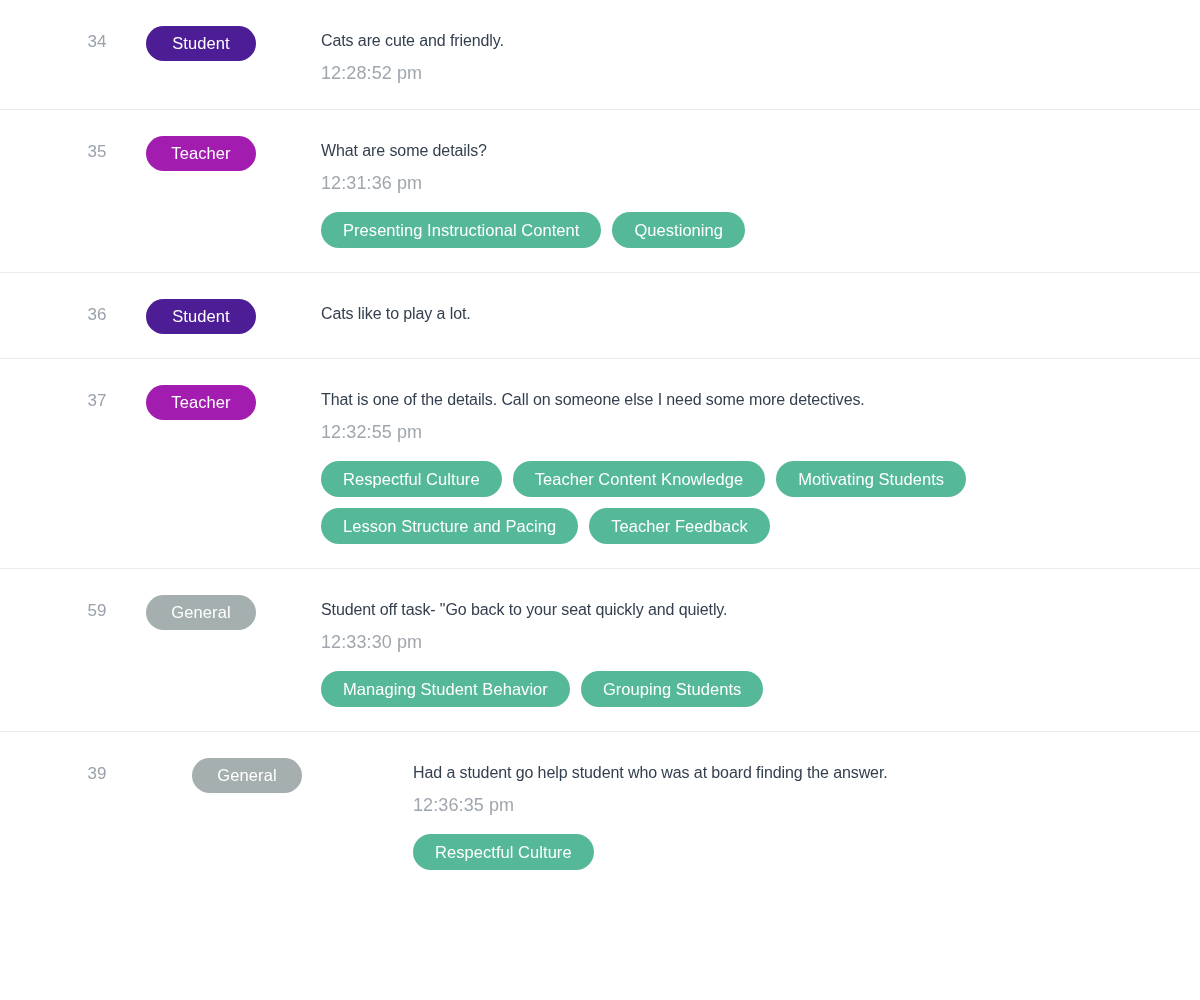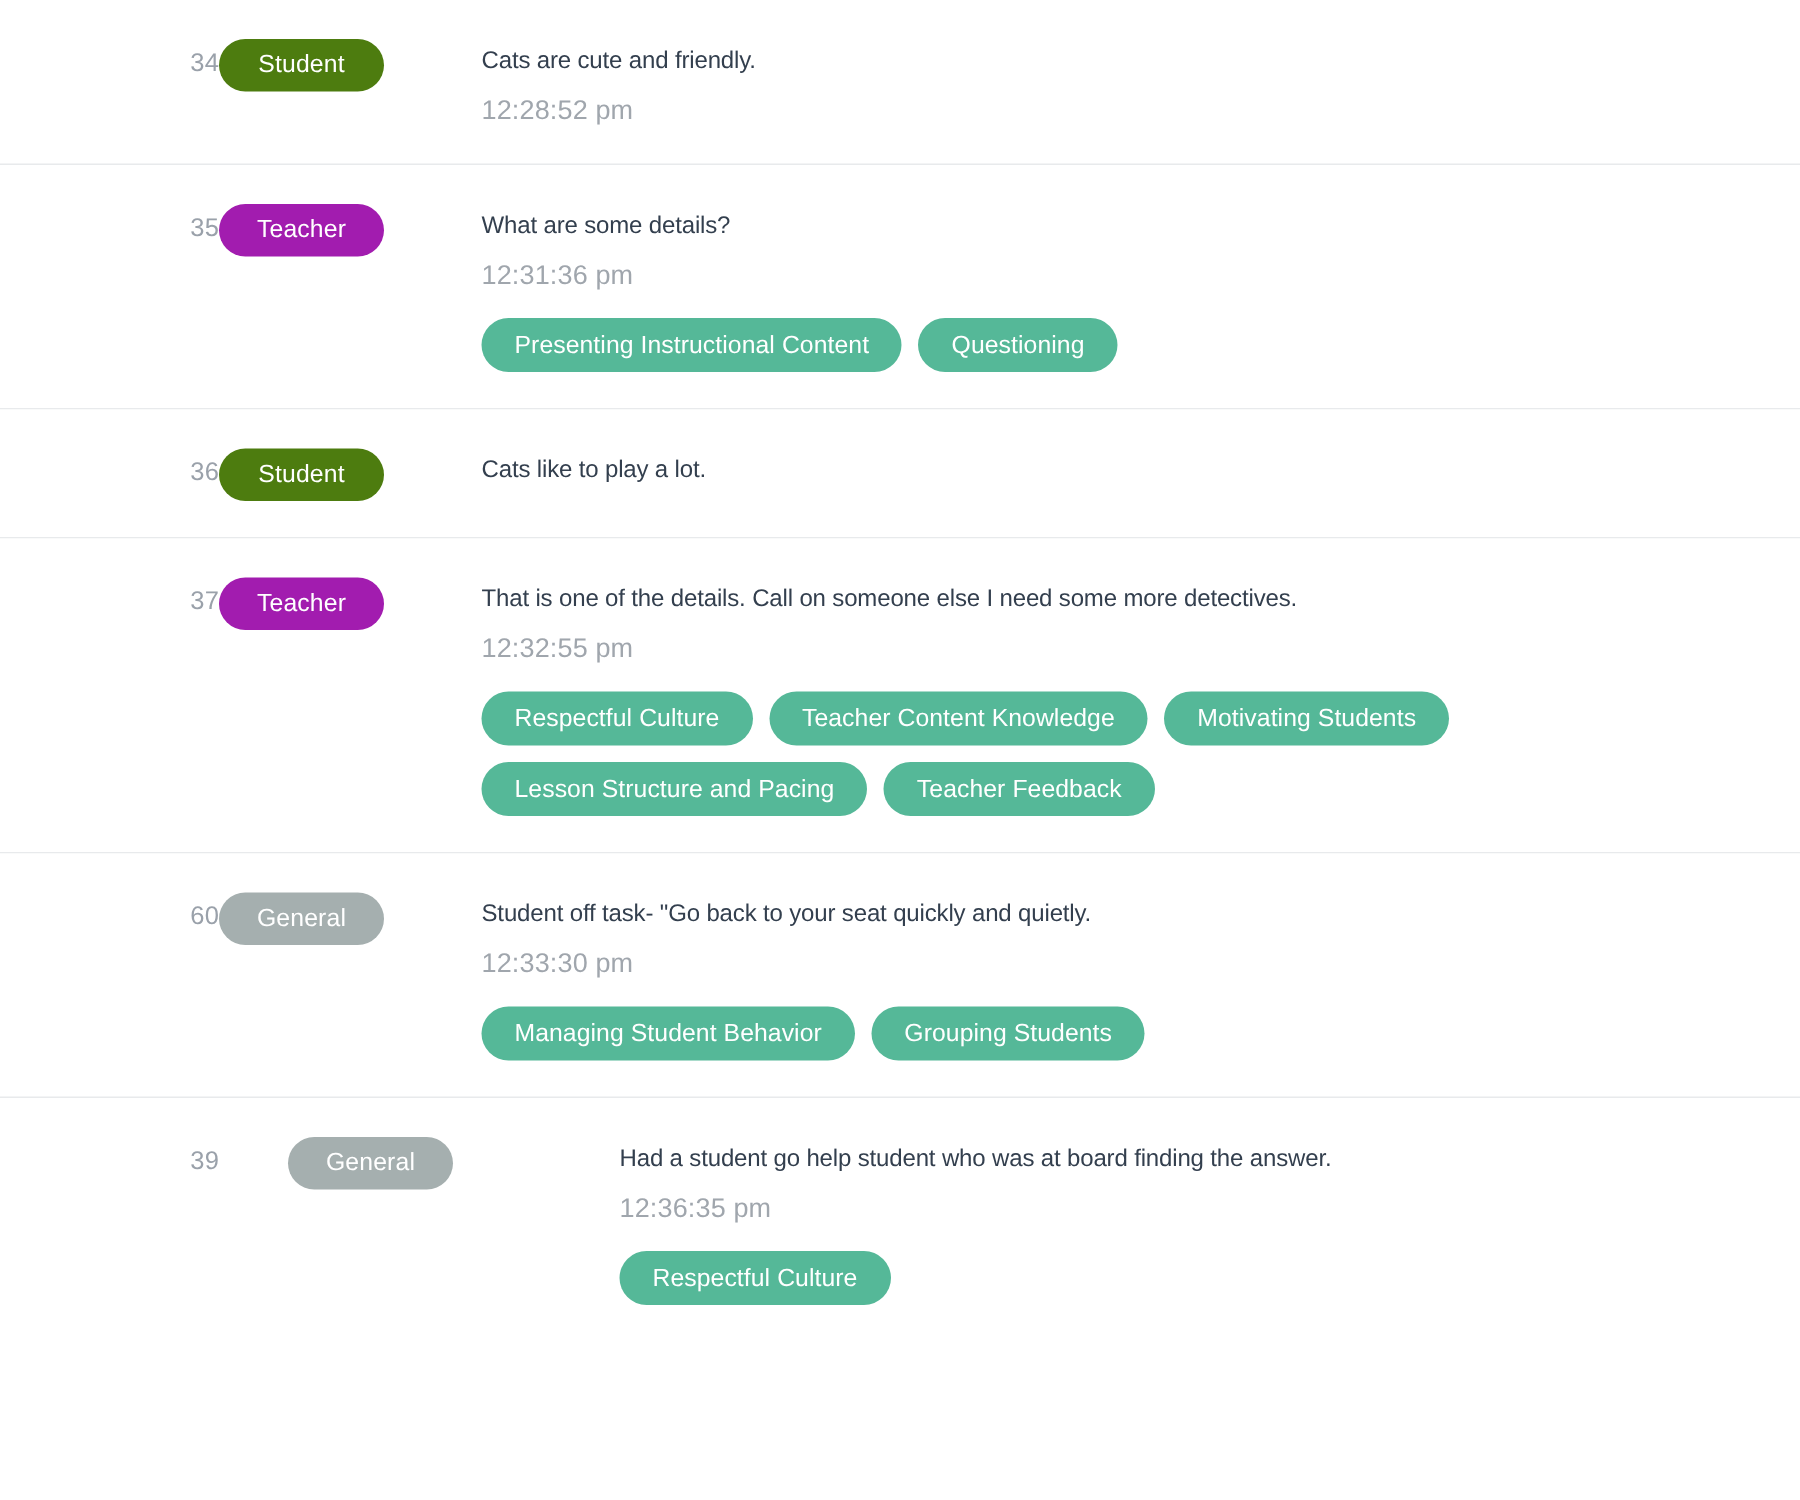--- a/index.html
+++ b/index.html
@@ -24,21 +24,21 @@
     padding: 26px 14px 24px 14px;
     border-bottom: 1px solid #e8eaec;
     background: #ffffff;
   }
   .entry-row.last { border-bottom: none; gap: 46px; }
 
   .col-index {
     width: 132px;
     flex: 0 0 132px;
     padding-top: 5px;
-    text-align: right;
+    text-align: center;
     padding-left: 34px;
     color: #9aa1aa;
     font-size: 17px;
     line-height: 22px;
     letter-spacing: 0.1px;
   }
 
   .col-speaker {
     width: 175px;
     flex: 0 0 175px;
@@ -55,21 +55,21 @@
     height: 35px;
     padding: 0 20px;
     border-radius: 18px;
     color: #ffffff;
     font-size: 16.5px;
     line-height: 1;
     letter-spacing: 0.1px;
     white-space: nowrap;
     cursor: pointer;
   }
-  .speaker-badge.student { background: #4d7c0f; }
+  .speaker-badge.student { background: #4c1d95; }
   .speaker-badge.teacher { background: #a21caf; }
   .speaker-badge.general { background: #a5afaf; }
 
   .col-content {
     flex: 1 1 auto;
     padding-left: 0px;
     padding-top: 0px;
     min-width: 0;
   }
 
@@ -162,21 +162,21 @@
         <div class="tag-list">
           <span class="tag-chip">Respectful Culture</span>
           <span class="tag-chip">Teacher Content Knowledge</span>
           <span class="tag-chip">Motivating Students</span>
           <span class="tag-chip">Lesson Structure and Pacing</span>
           <span class="tag-chip">Teacher Feedback</span>
         </div>
       </div>
     </div>
     <div class="entry-row">
-      <div class="col-index">60</div>
+      <div class="col-index">59</div>
       <div class="col-speaker">
         <span class="speaker-badge general">General</span>
       </div>
       <div class="col-content">
         <p class="utterance-text">Student off task- "Go back to your seat quickly and quietly.</p>
         <p class="utterance-time">12:33:30 pm</p>
         <div class="tag-list">
           <span class="tag-chip">Managing Student Behavior</span>
           <span class="tag-chip">Grouping Students</span>
         </div>

